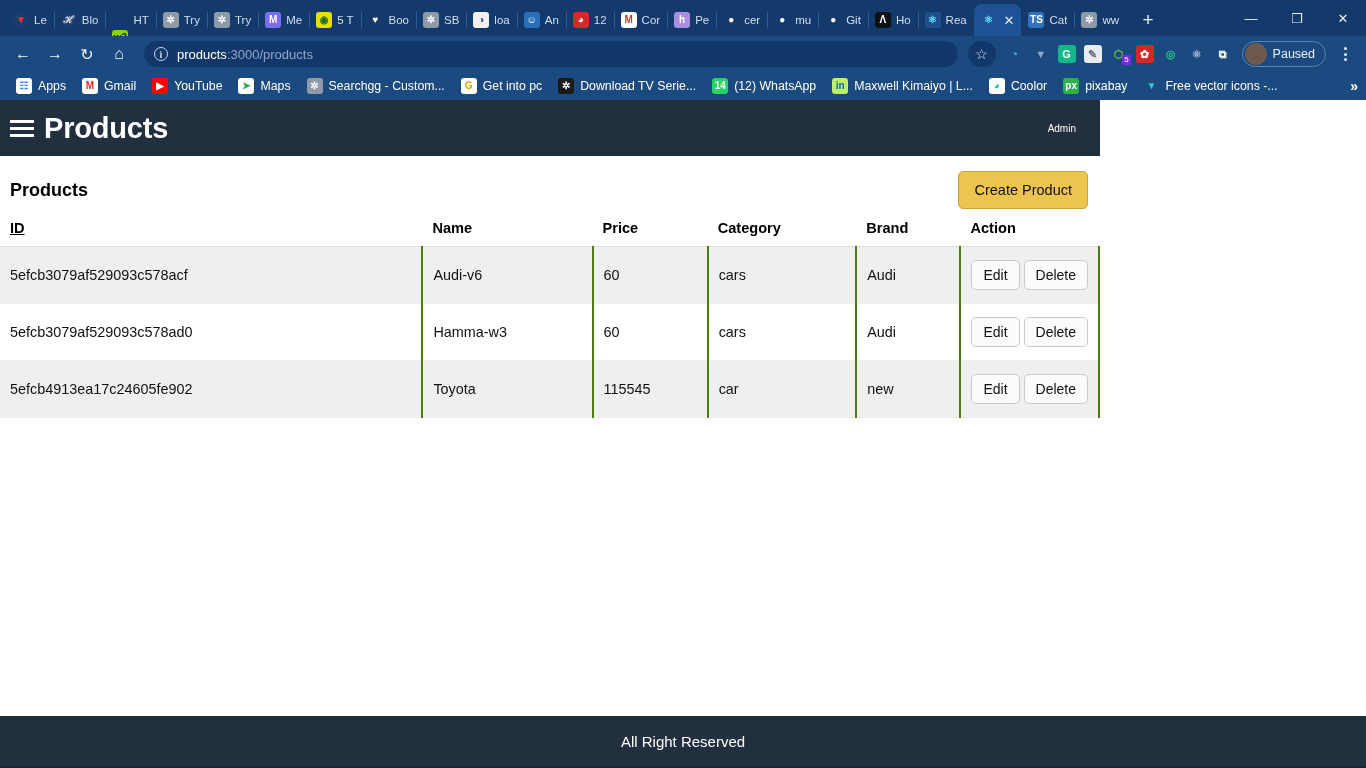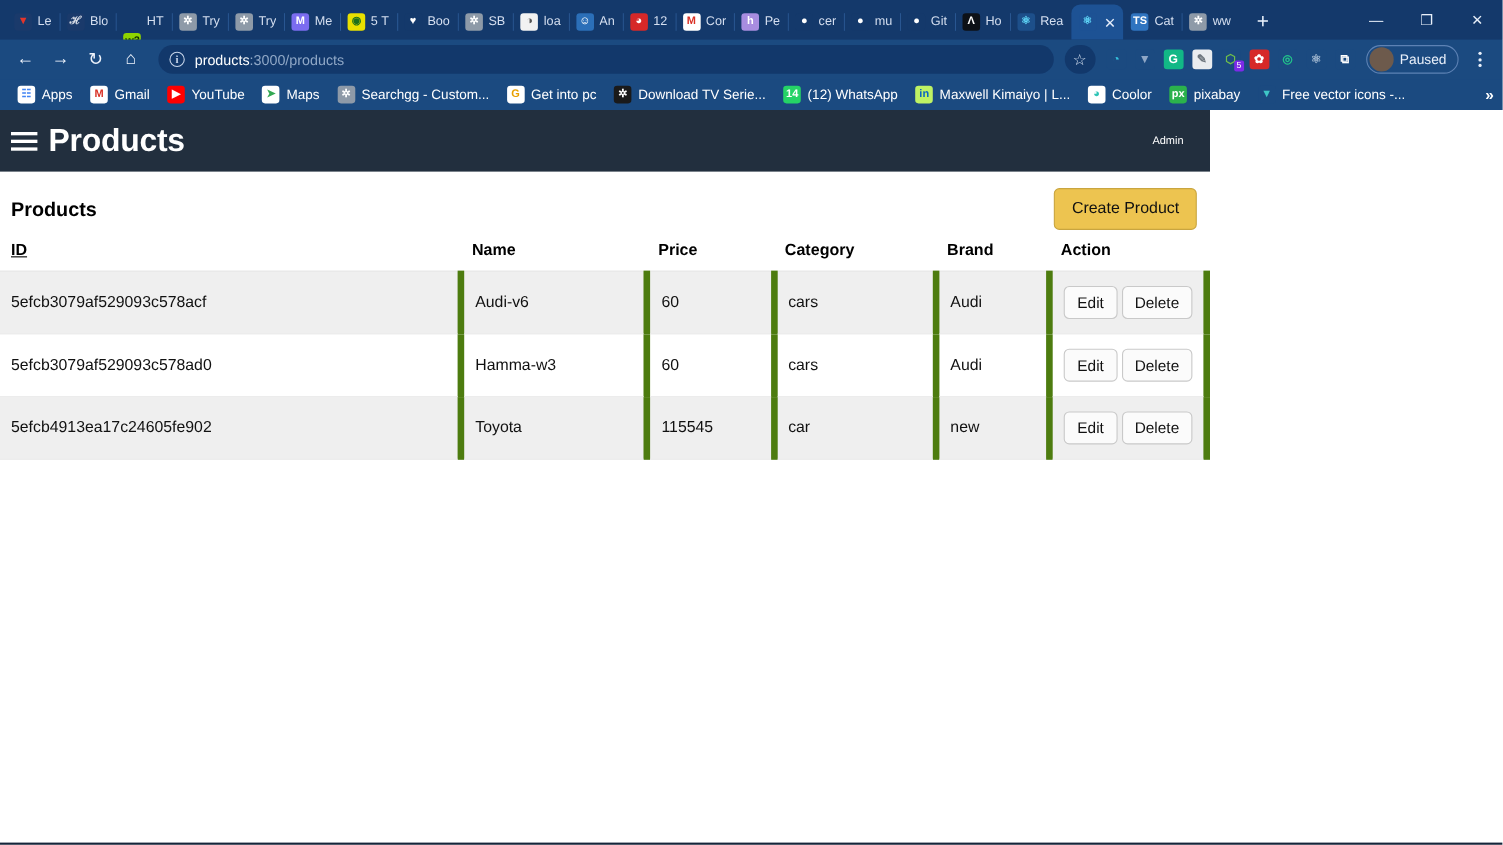--- a/index.html
+++ b/index.html
@@ -232,21 +232,21 @@
     font-size: 14.6px;
     font-weight: bold;
     color: #000;
     padding: 6px 10px 10px 10px;
     border-bottom: 1px solid #e2e2e2;
   }
   table.products td {
     font-size: 14.4px;
     color: #111;
     padding: 13px 10px;
-    border-right: 6px solid #4d7c0f;
+    border-right: 2px solid #4d7c0f;
     border-bottom: 1px solid #ececec;
     vertical-align: middle;
   }
   table.products tbody tr:nth-child(odd) td { background: #efefef; }
   table.products tbody tr:nth-child(even) td { background: #ffffff; }
   td.col-id     { width: 474px; }
   td.col-name   { width: 192px; }
   td.col-price  { width: 126px; }
   td.col-cat    { width: 164px; }
   td.col-brand  { width: 114px; }
@@ -562,18 +562,19 @@
               <div class="action-wrap">
                 <button class="btn-sm">Edit</button>
                 <button class="btn-sm">Delete</button>
               </div>
             </td>
           </tr>
         </tbody>
     </table>
   </div>
 
+  <div class="footer">All Right Reserved</div>
 </div>
 
 <div class="taskbar">
   
   
 </div>
 
 </body></html>

